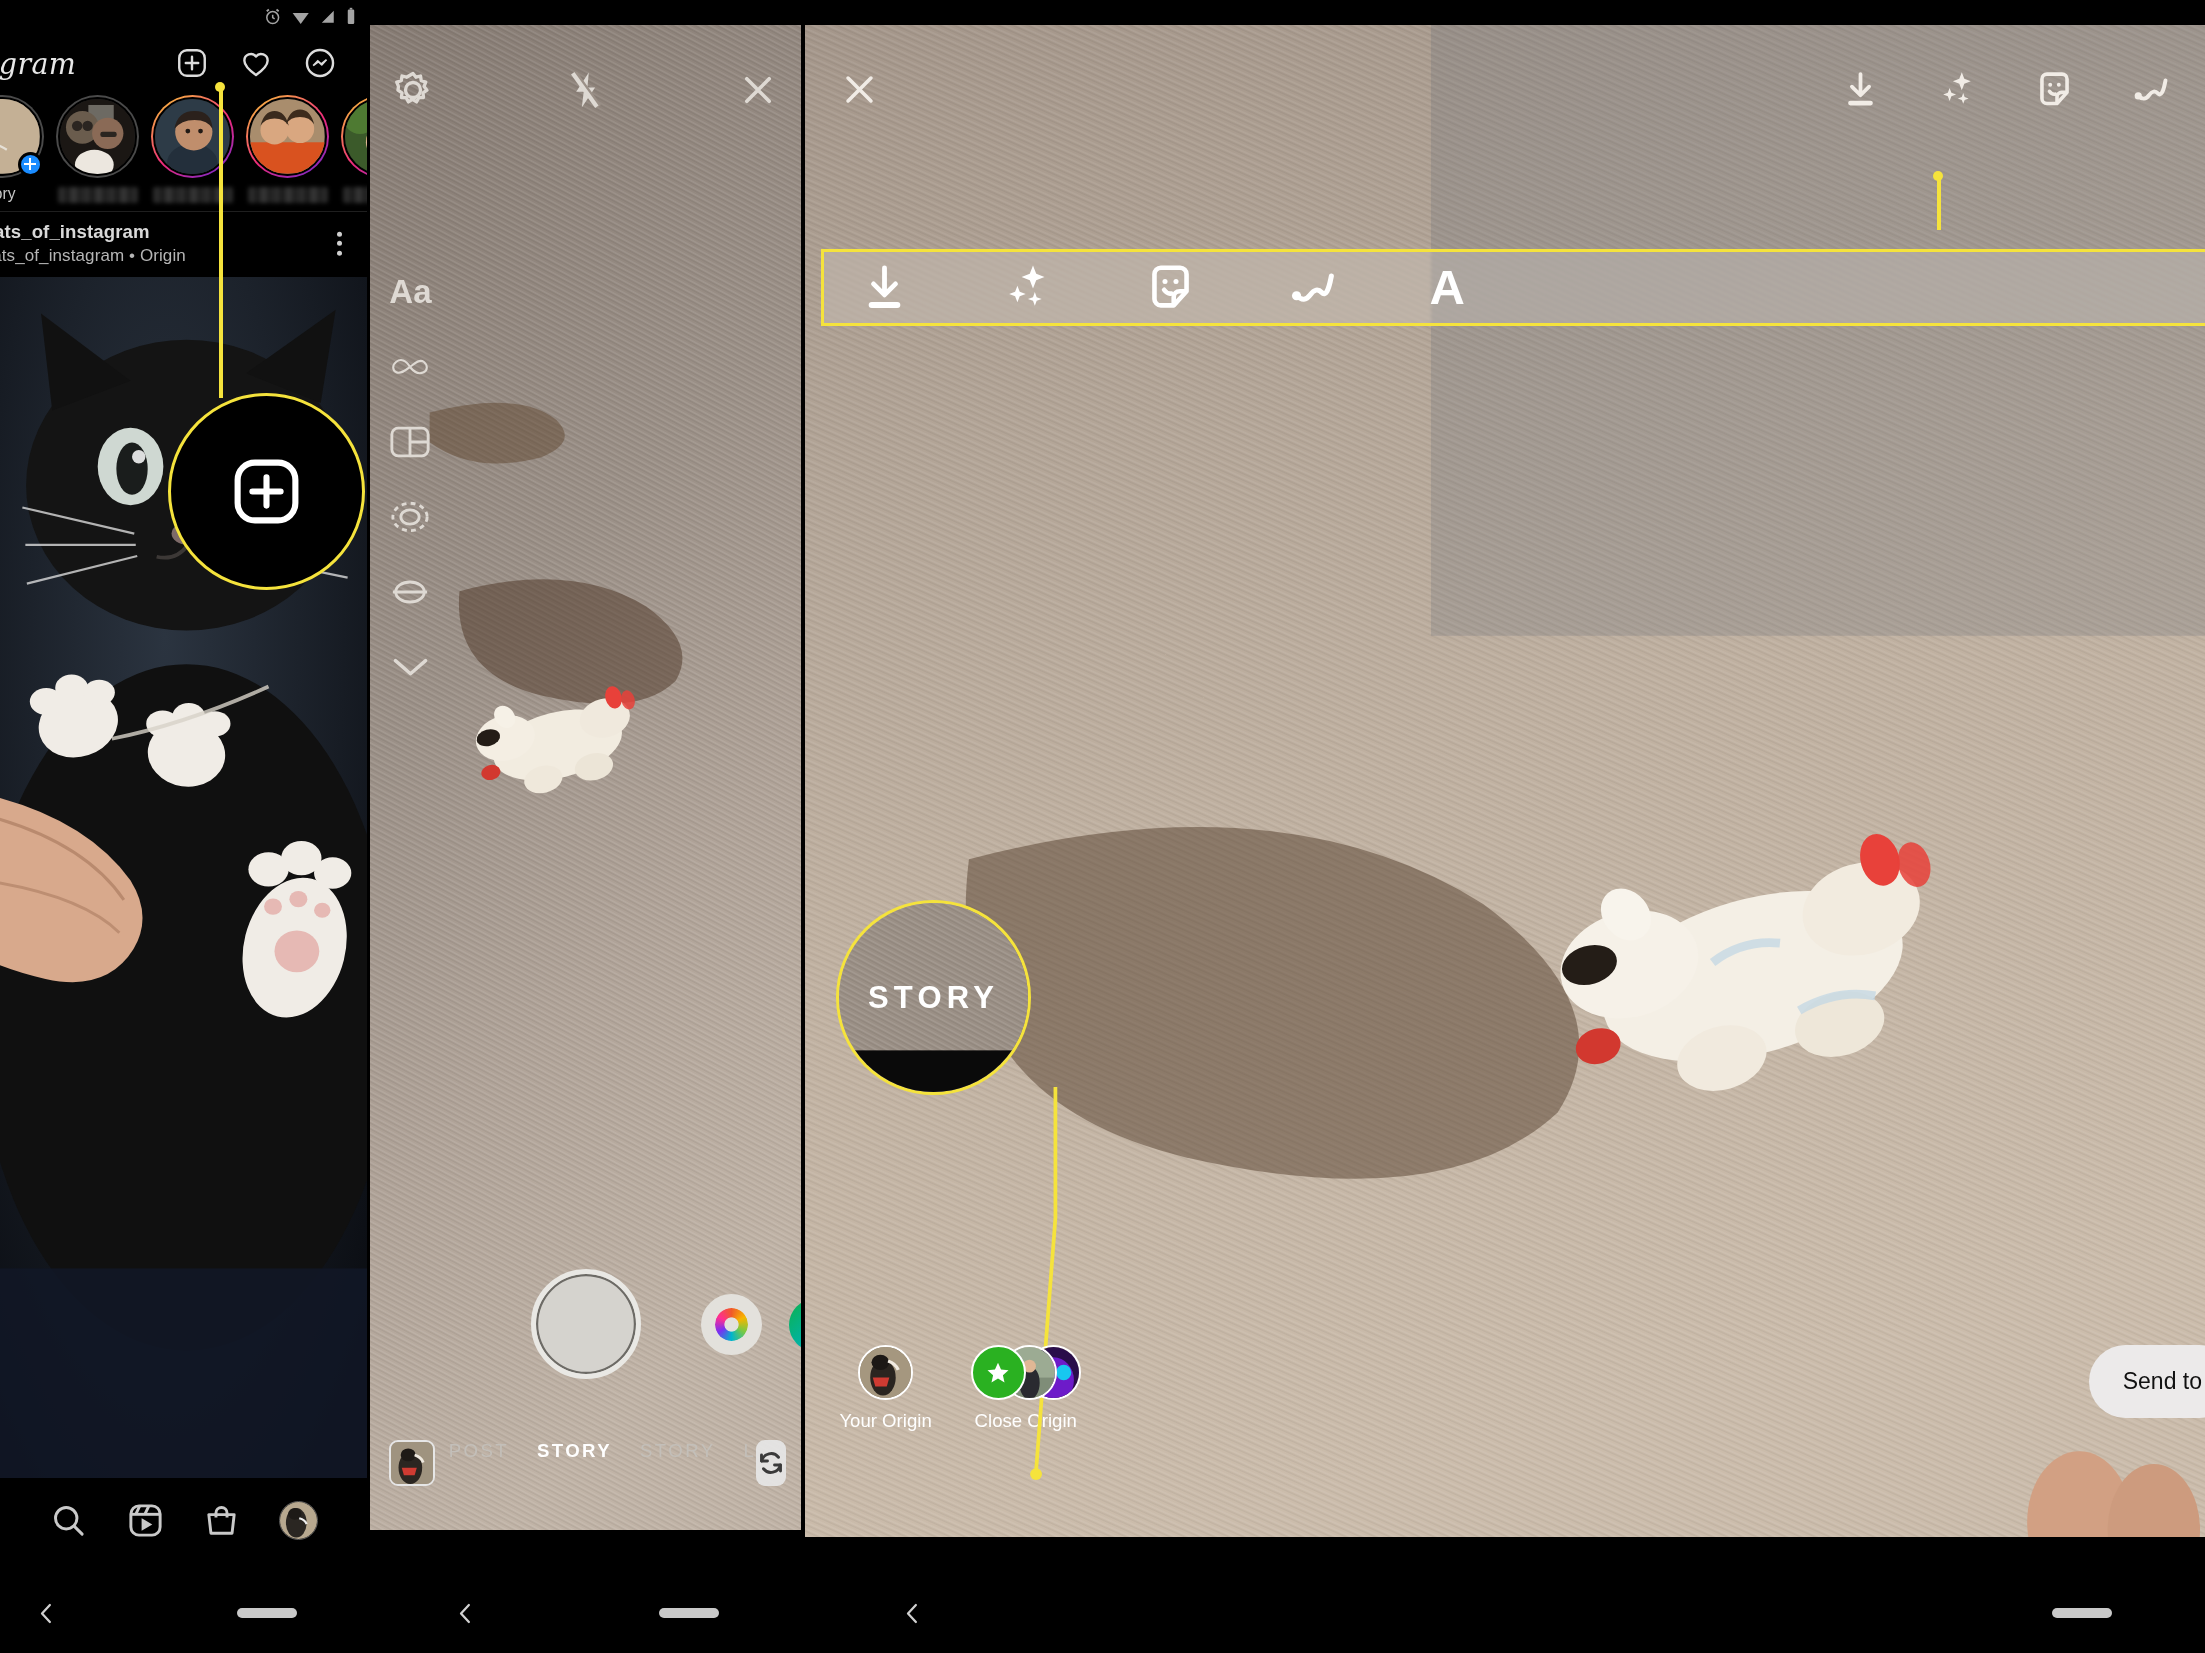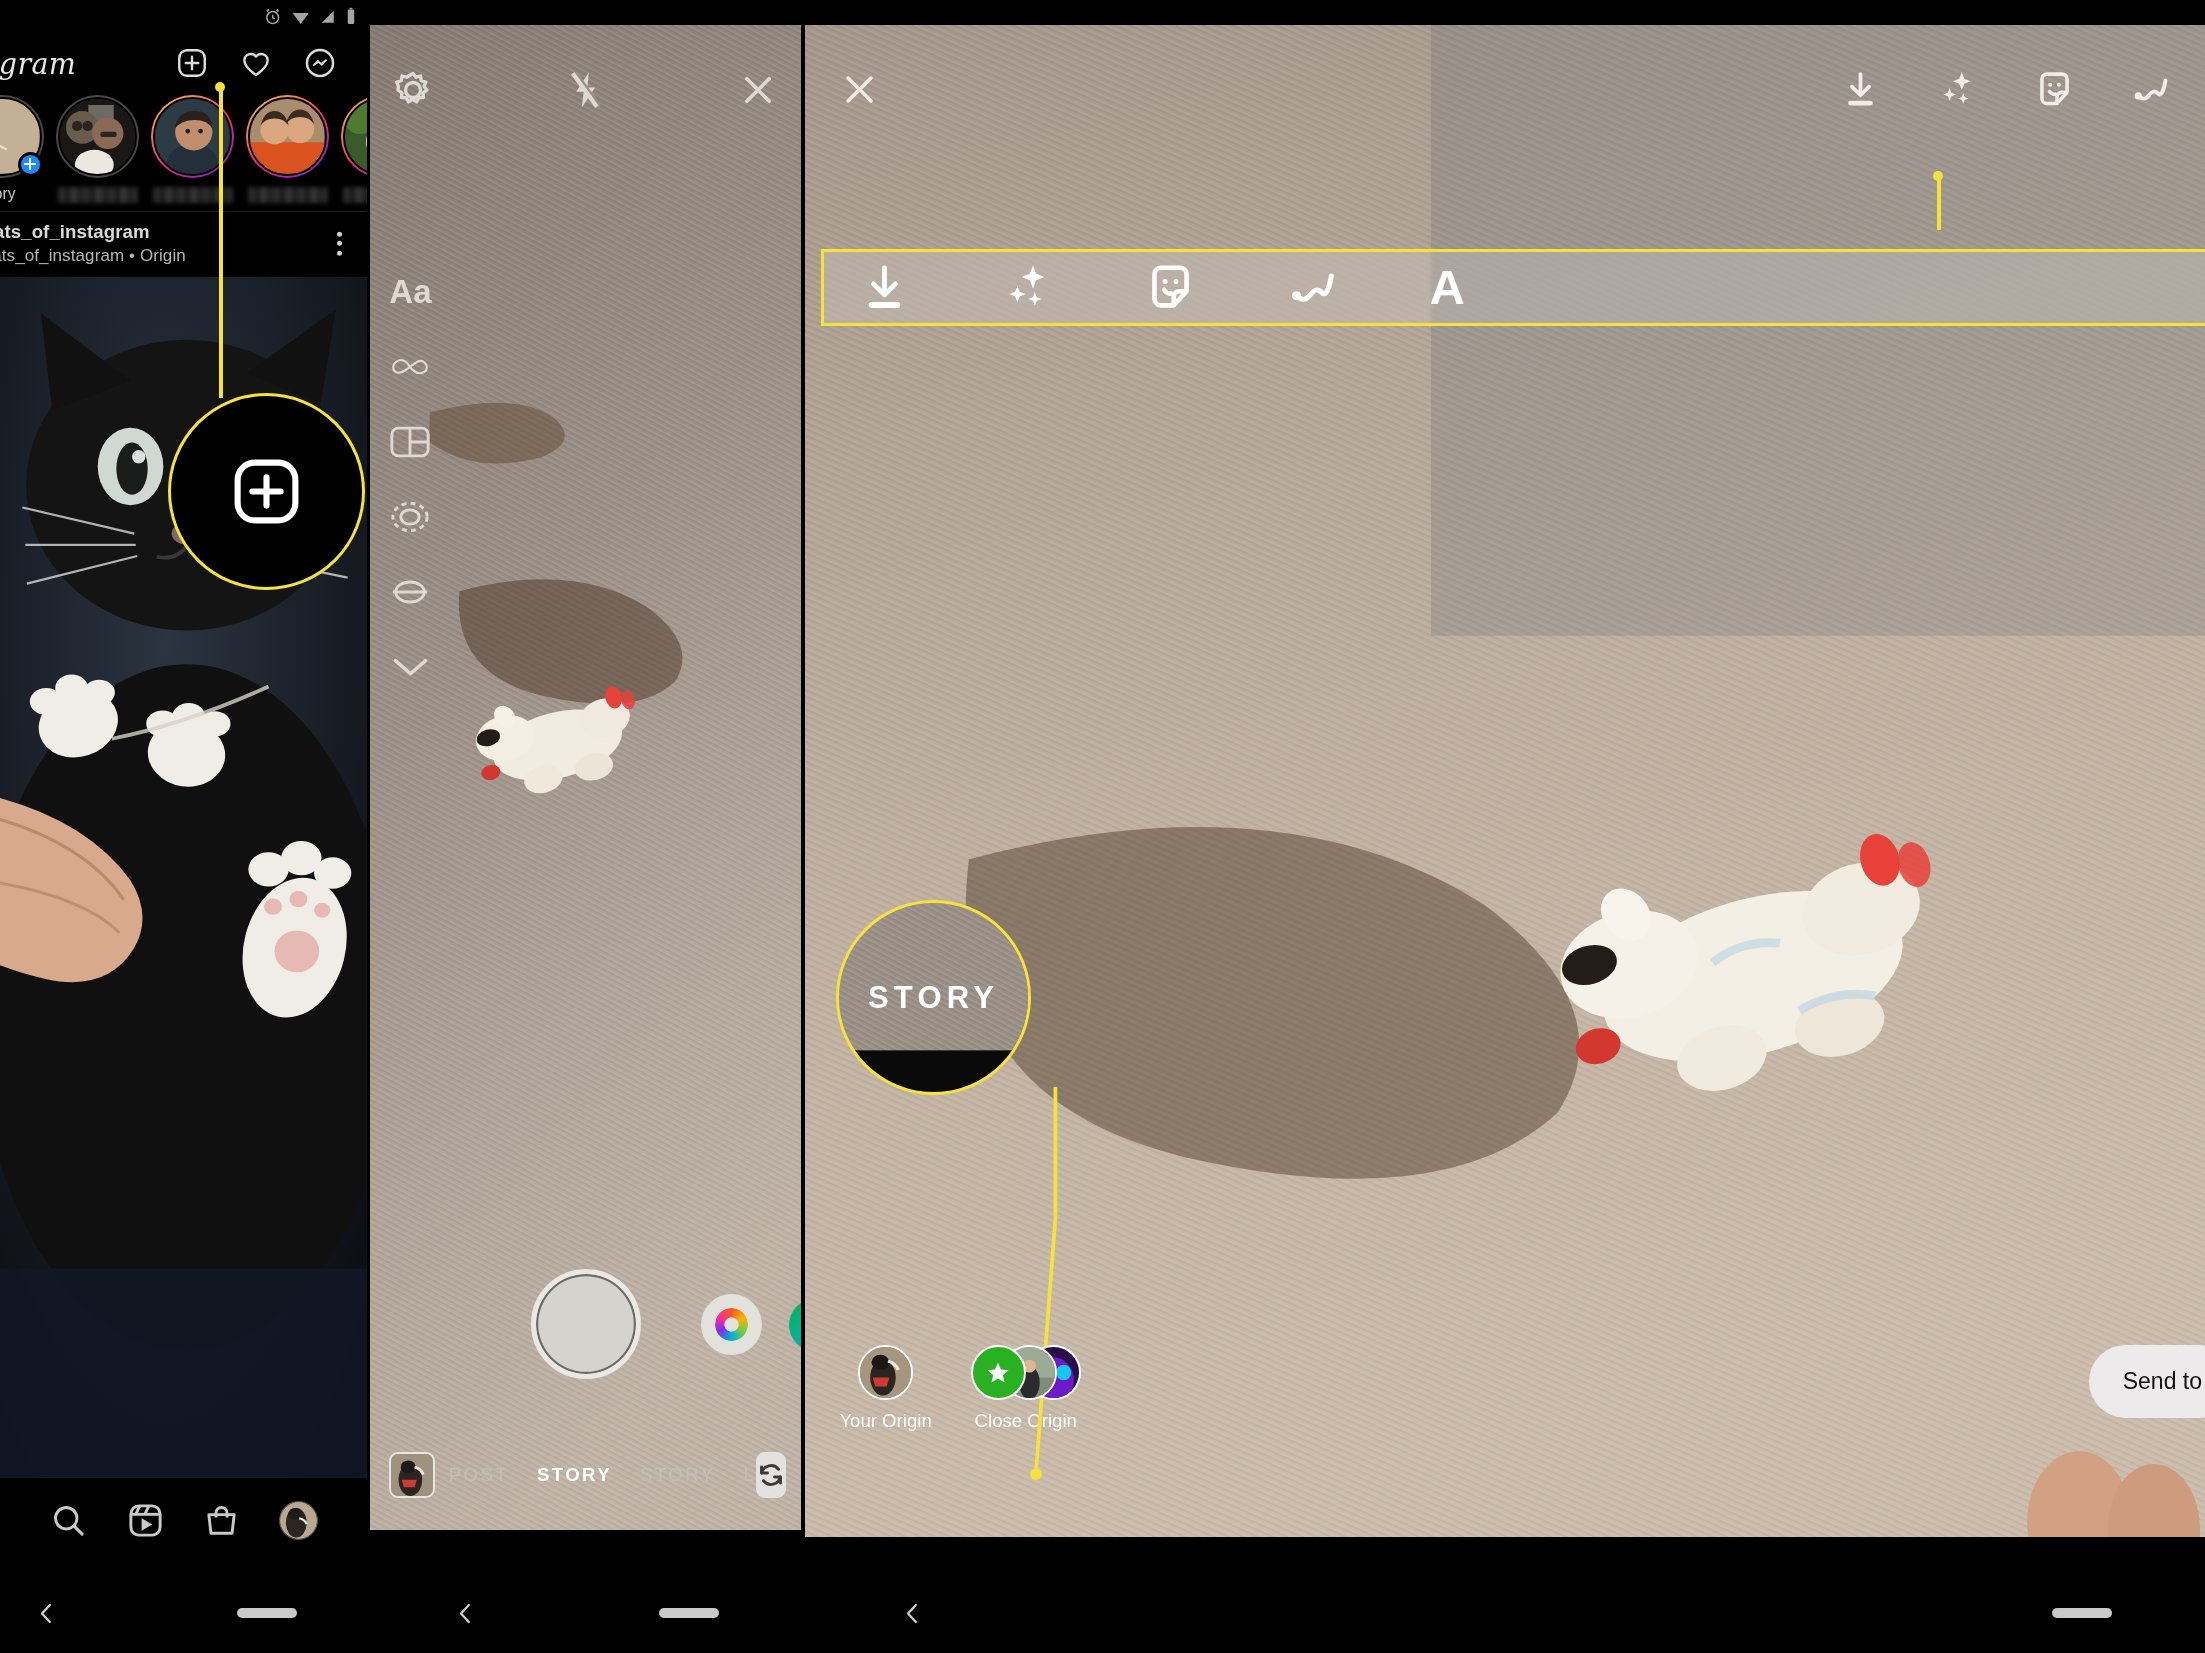--- a/index.html
+++ b/index.html
@@ -92,21 +92,21 @@
     border-radius:50%; background:#e3e1dc; display:flex; align-items:center; justify-content:center; }
   .fx-ring { width:33px; height:33px; border-radius:50%;
     background:conic-gradient(#f05a28,#f7b500,#7ac943,#00b5cc,#7a2ff2,#ff2e91,#f05a28);
     -webkit-mask:radial-gradient(circle,transparent 6.7px,#000 7.5px);
             mask:radial-gradient(circle,transparent 6.7px,#000 7.5px); }
   .gal-btn { position:absolute; left:calc(50% + 203px); top:36px; width:52px; height:52px;
     border-radius:50%; background:linear-gradient(135deg,#0db14b,#00b3a4 55%,#1ec0e0);
     display:flex; align-items:center; justify-content:center; }
 
   .cam-bottom { position:absolute; bottom:21px; left:0; width:100%; height:69px;
-    display:flex; align-items:center; justify-content:space-between; padding:0 19.4px; }
+    display:flex; align-items:flex-start; justify-content:space-between; padding:0 19.4px; }
   .thumb-btn { width:46px; height:46px; border-radius:9px; border:2.2px solid #e6e6e6;
     overflow:hidden; flex:0 0 46px; }
   .modes { display:flex; align-items:center; gap:28px; margin-left:13.4px; }
   .mode { font-size:18.6px; letter-spacing:2.4px; color:#c3bfb9; }
   .mode.active { color:#fff; font-weight:bold; }
   .flip-btn { width:46px; height:46px; border-radius:9px; background:rgba(230,230,230,.92);
     display:flex; align-items:center; justify-content:center; margin-right:3px; }
 
   
   .ed-view { position:absolute; top:25px; left:0; width:100%; height:1505px; }

